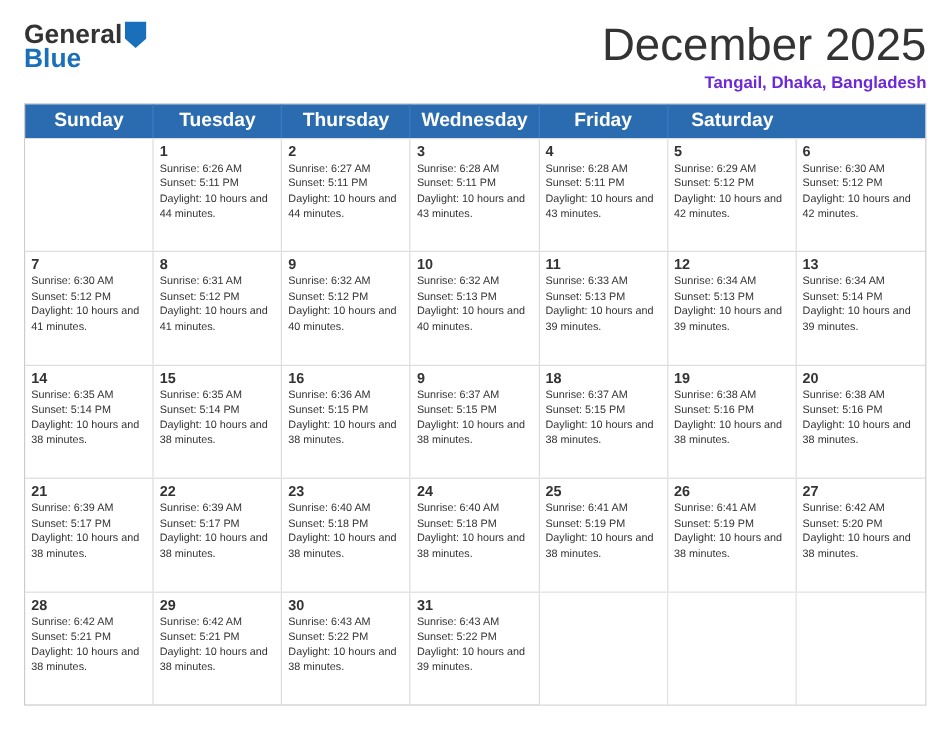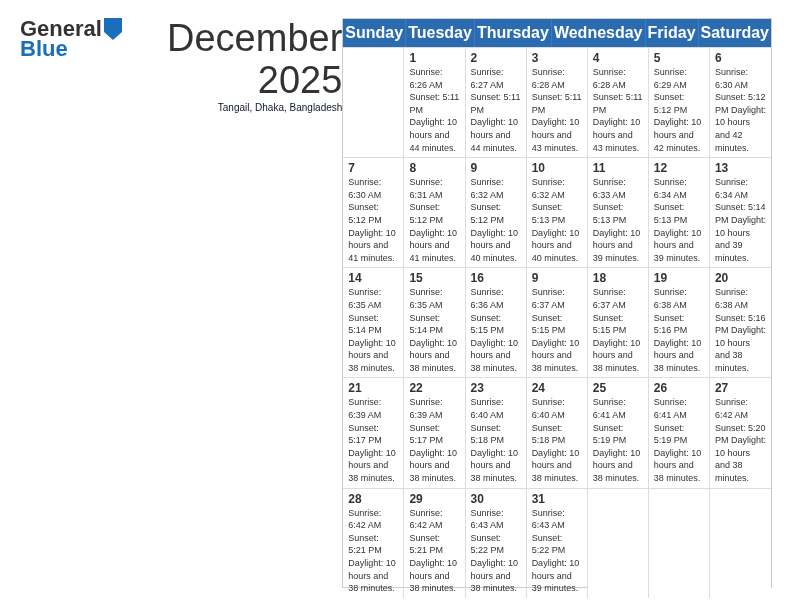--- a/index.html
+++ b/index.html
@@ -8,21 +8,21 @@
       background: #fff;
       width: 792px;
       height: 612px;
       overflow: hidden;
     }
     .page {
       width: 792px;
       height: 612px;
       padding: 18px 20px 24px 20px;
       display: flex;
-      flex-direction: row;
+      flex-direction: column;
     }
     .header {
       display: flex;
       justify-content: space-between;
       align-items: flex-start;
       margin-bottom: 10px;
     }
     .logo {
       display: flex;
       flex-direction: column;
@@ -46,22 +46,23 @@
     .title-block {
       text-align: right;
     }
     .month-title {
       font-size: 38px;
       font-weight: 400;
       color: #333;
       line-height: 1.1;
     }
     .subtitle {
-      font-size: 10px;
-      color: #0f172a;
+      font-size: 14px;
+      color: #6d28d9;
+      font-weight: bold;
     }
     .calendar {
       flex: 1;
       display: flex;
       flex-direction: column;
       border: 1px solid #ccc;
     }
     .cal-header {
       display: grid;
       grid-template-columns: repeat(7, 1fr);

